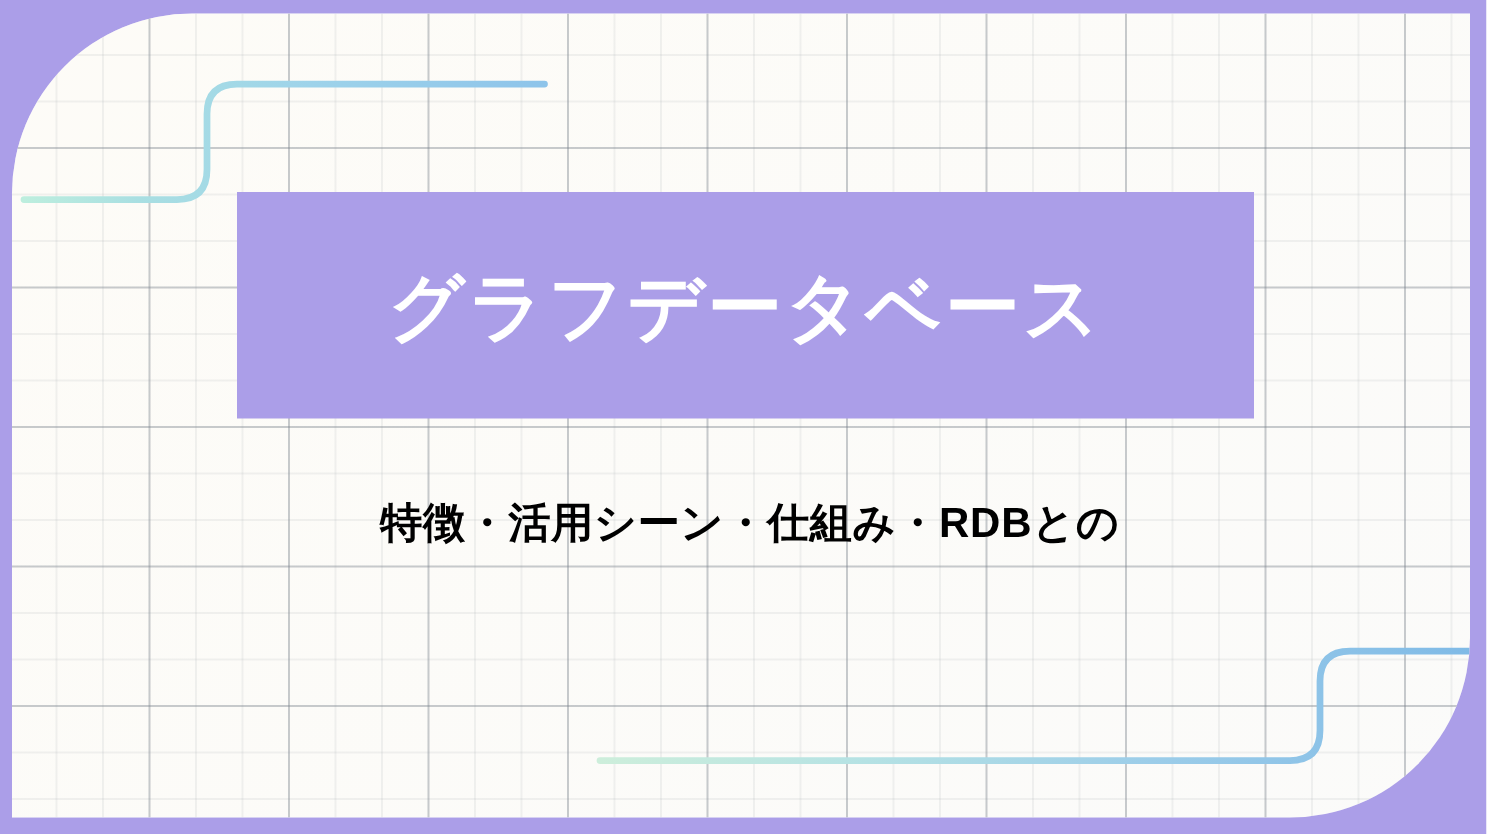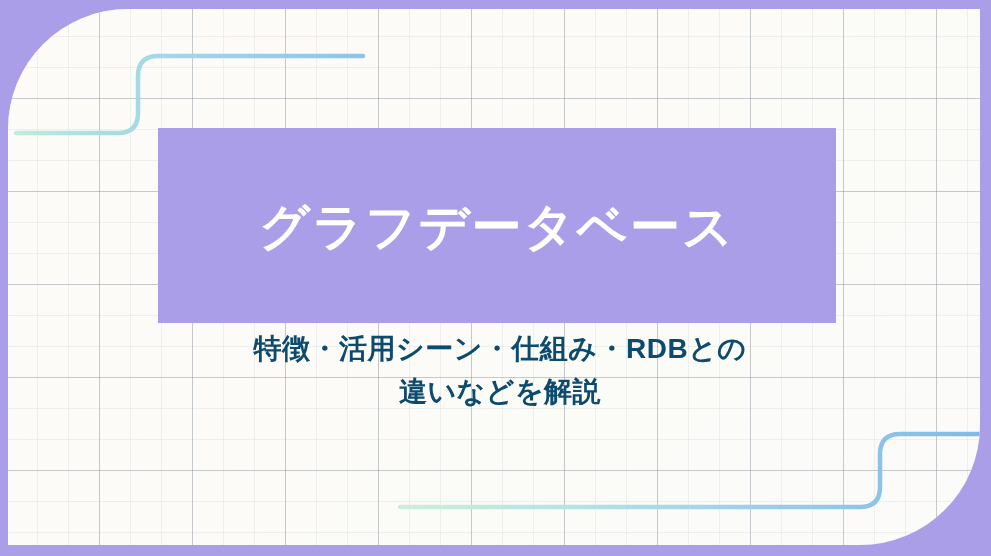--- a/index.html
+++ b/index.html
@@ -65,21 +65,21 @@
     pointer-events: none;
     overflow: visible;
   }
 
   
   #title-box {
     position: absolute;
     left: 158px;
     top: 128px;
     width: 678px;
-    height: 195px;
+    height: 151px;
     background: #ab9ee8;
     display: flex;
     flex-direction: column;
     align-items: center;
     justify-content: center;
     box-sizing: border-box;
     padding-top: 2px;
   }
   .title-line {
     color: #ffffff;
@@ -93,21 +93,21 @@
 
   
   #subtitle-box {
     position: absolute;
     left: 100px;
     top: 327px;
     width: 800px;
     text-align: center;
   }
   .subtitle-line {
-    color: #0c4a6e;
+    color: #000000;
     font-size: 28px;
     font-weight: bold;
     line-height: 1.55;
     letter-spacing: 0.5px;
     white-space: nowrap;
     text-align: center;
   }
 </style>
 </head>
 <body>
@@ -145,16 +145,15 @@
     </svg>
 
   </div>
 
   <div id="title-box">
     <div class="title-line">グラフデータベース</div>
   </div>
 
   <div id="subtitle-box">
     <div class="subtitle-line">特徴・活用シーン・仕組み・RDBとの</div>
-    <div class="subtitle-line">違いなどを解説</div>
   </div>
 
 </div>
 
 </body></html>

